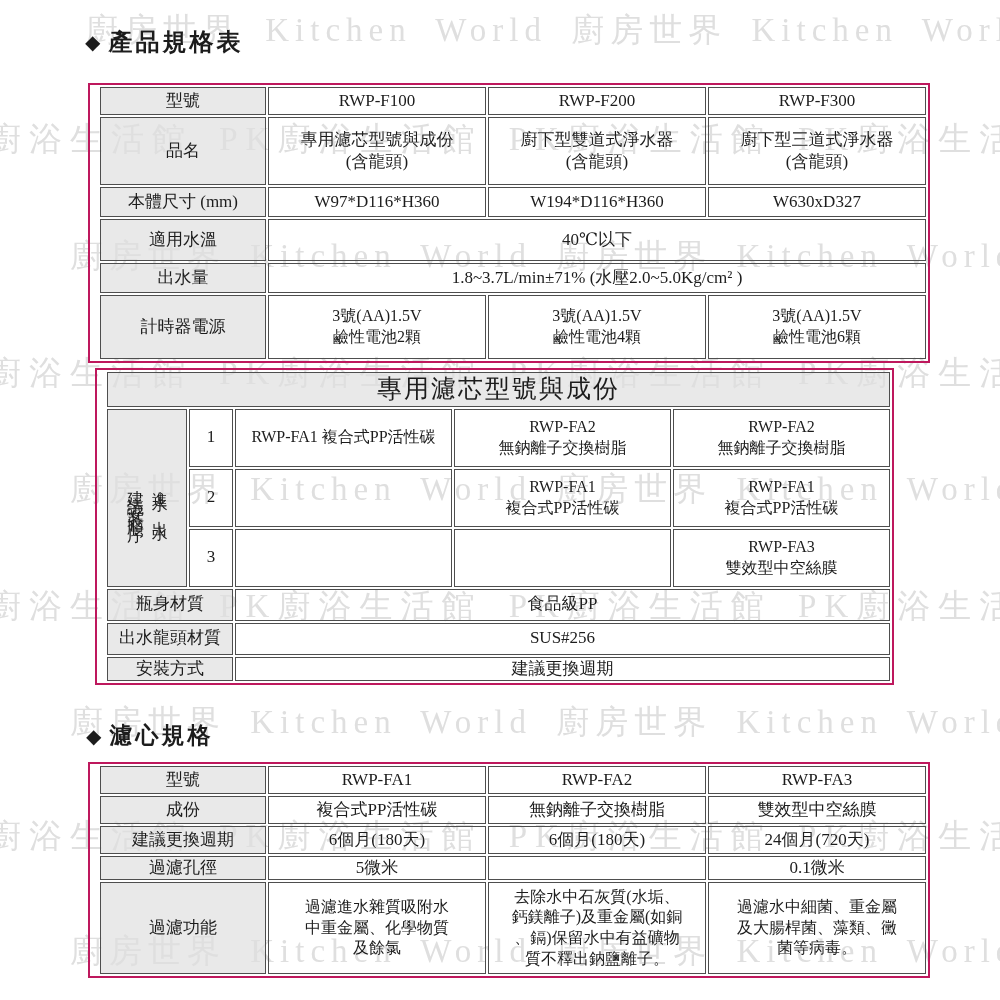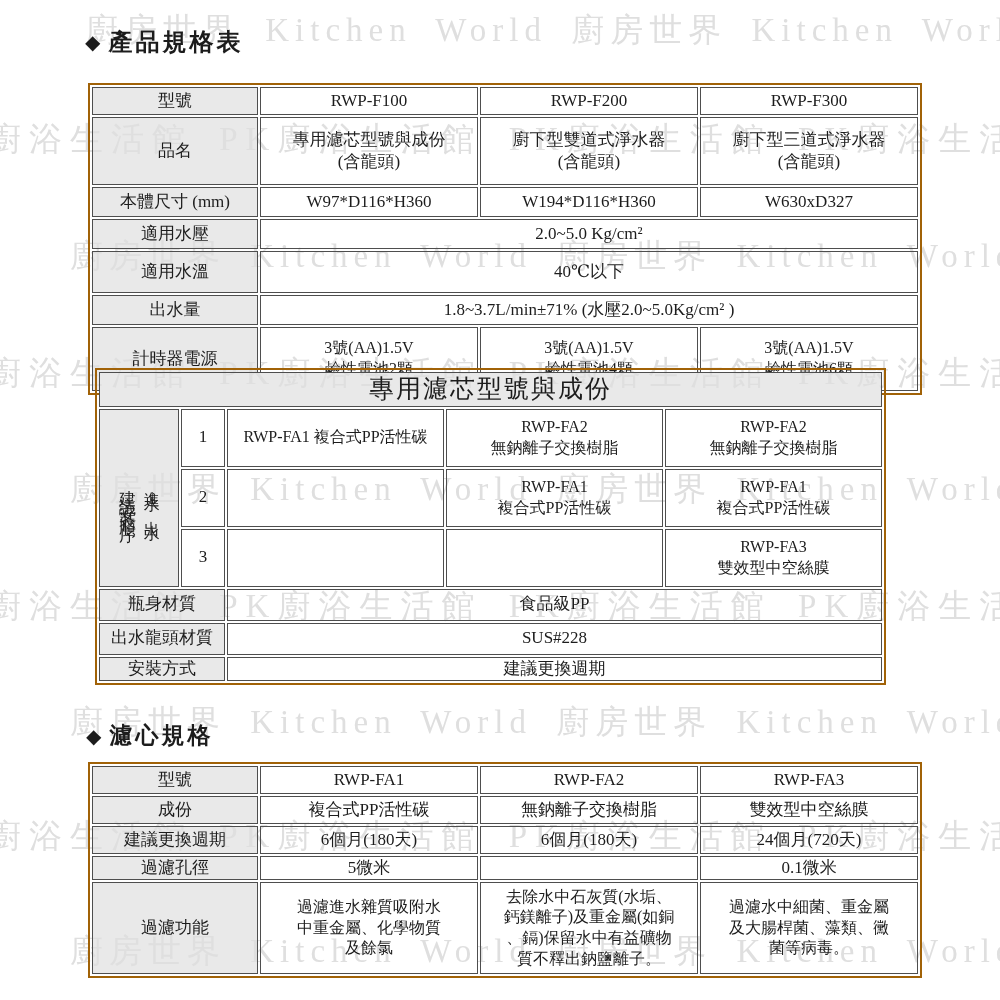--- a/index.html
+++ b/index.html
@@ -22,21 +22,21 @@
     position:absolute; font-weight:bold; font-size:24px; letter-spacing:3px;
     display:flex; align-items:center; gap:8px;
   }
   .sec-title .bullet { font-size:20px; letter-spacing:0; }
   #title-product { left:85px; top:26px; }
   #title-cartridge { left:86px; top:720px; font-size:23px; }
 
   
   table {
     border-collapse:separate; border-spacing:2px;
-    border:2px solid #a16207; table-layout:fixed; background:transparent;
+    border:2px solid #be185d; table-layout:fixed; background:transparent;padding-left:8px;
   }
   td {
     border:1px solid #4e4e4e; background:#ffffff;
     text-align:center; vertical-align:middle;
     font-size:17px; line-height:1.3; white-space:pre-line;
     padding:0 4px; overflow:hidden;
   }
   td.lab { background:#e9e9e9; }
   td.hdrcell { background:#e9e9e9; font-size:25px; letter-spacing:2px; }
 
@@ -83,24 +83,20 @@
     <td>廚下型雙道式淨水器
 (含龍頭)</td>
     <td>廚下型三道式淨水器
 (含龍頭)</td>
   </tr>
   <tr style="height:30px">
     <td class="lab">本體尺寸 (mm)</td>
     <td>W97*D116*H360</td>
     <td>W194*D116*H360</td>
     <td>W630xD327</td>
-  </tr>
-  <tr style="height:30px">
-    <td class="lab">適用水壓</td>
-    <td colspan="3">2.0~5.0 Kg/cm²</td>
   </tr>
   <tr style="height:42px">
     <td class="lab">適用水溫</td>
     <td colspan="3">40℃以下</td>
   </tr>
   <tr style="height:30px">
     <td class="lab">出水量</td>
     <td colspan="3">1.8~3.7L/min±71% (水壓2.0~5.0Kg/cm² )</td>
   </tr>
   <tr style="height:64px">
@@ -155,21 +151,21 @@
     <td class="small-cell"></td>
     <td class="small-cell">RWP-FA3
 雙效型中空絲膜</td>
   </tr>
   <tr style="height:32px">
     <td colspan="2" class="lab">瓶身材質</td>
     <td colspan="3">食品級PP</td>
   </tr>
   <tr style="height:32px">
     <td colspan="2" class="lab">出水龍頭材質</td>
-    <td colspan="3">SUS#228</td>
+    <td colspan="3">SUS#256</td>
   </tr>
   <tr style="height:24px">
     <td colspan="2" class="lab">安裝方式</td>
     <td colspan="3">建議更換週期</td>
   </tr>
 </tbody>
   </table>
 
 <div class="sec-title" id="title-cartridge">
   <span class="bullet">◆</span>

